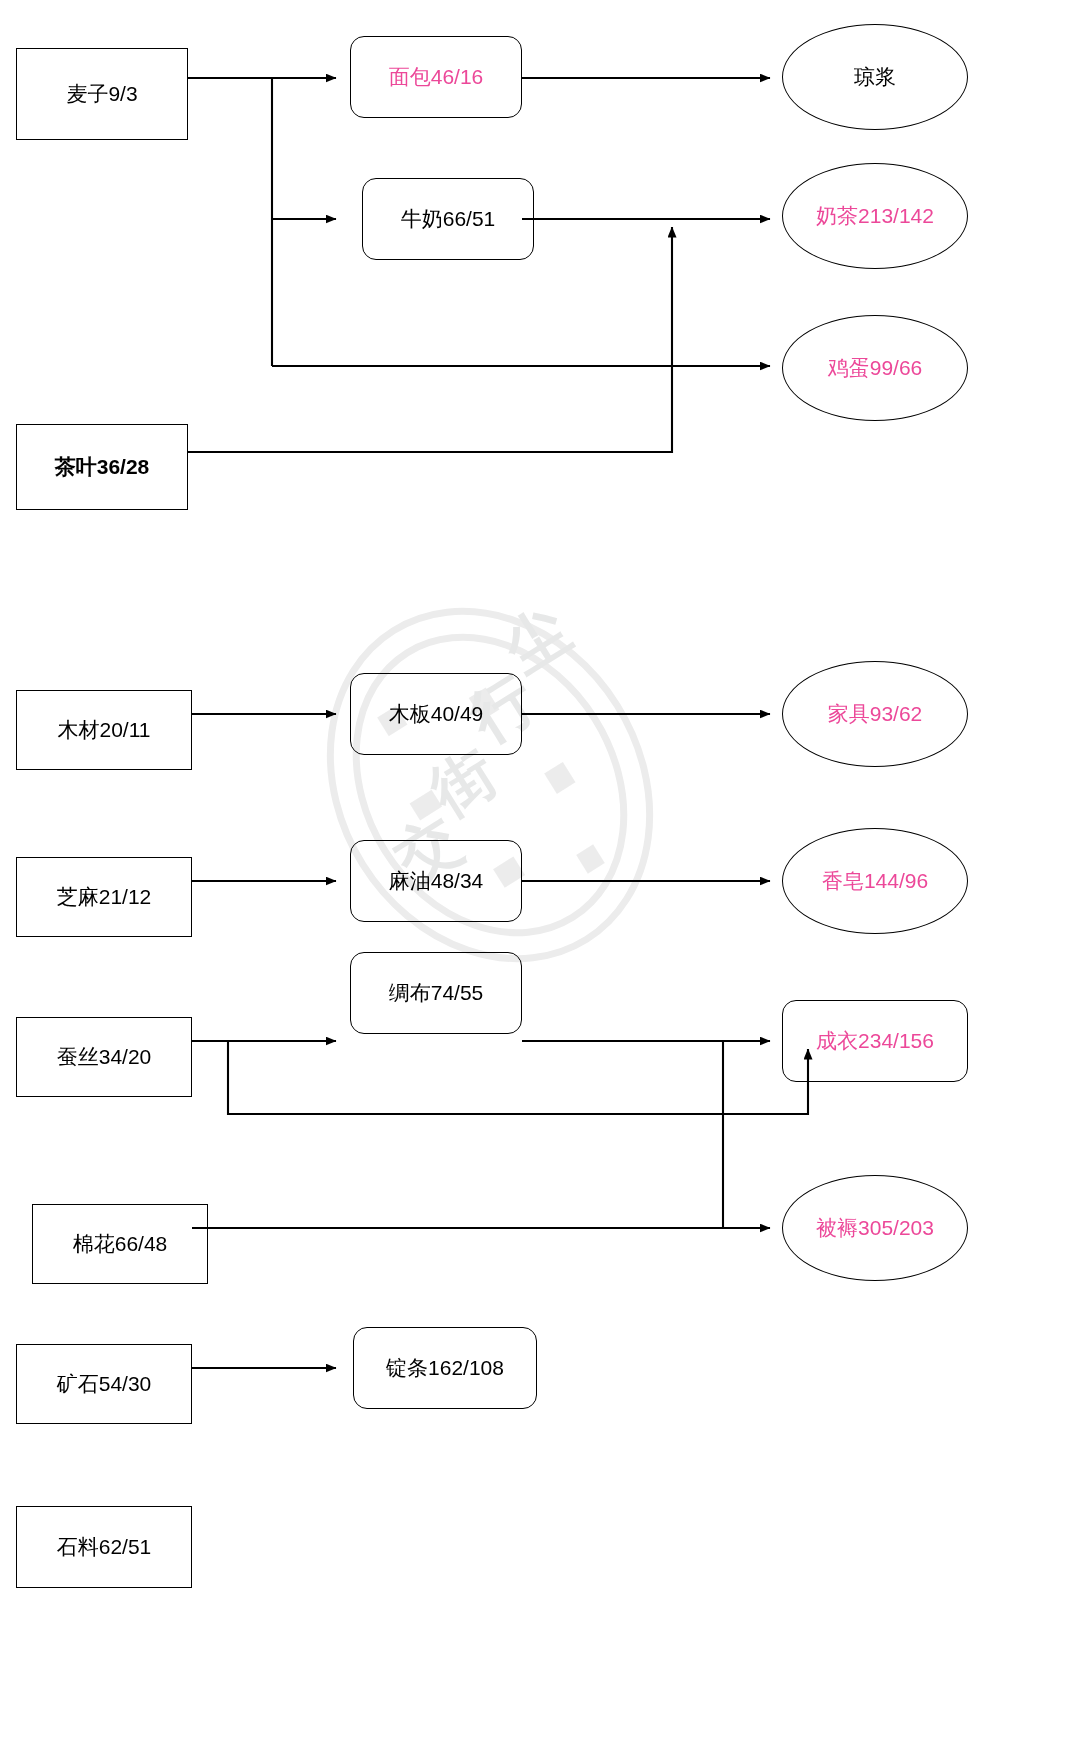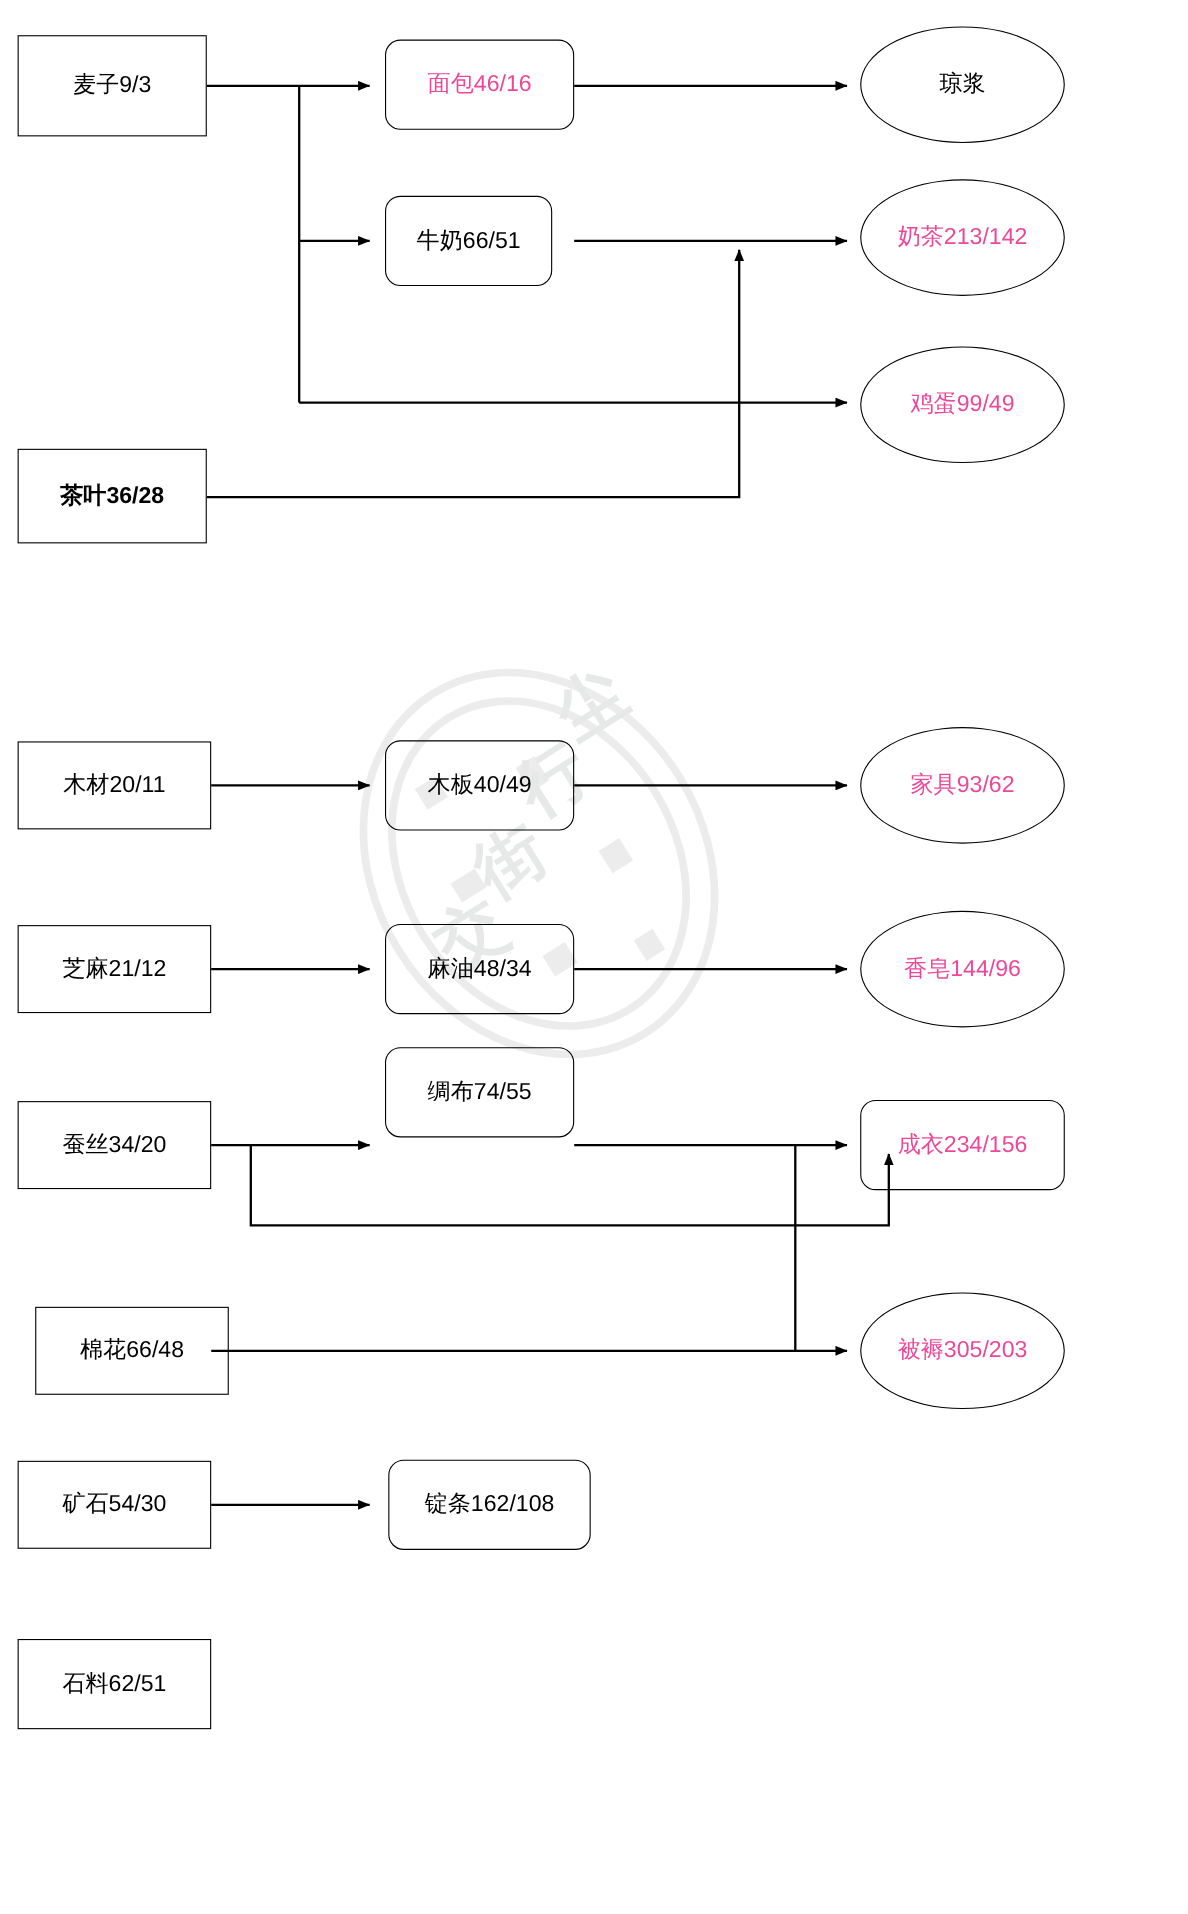--- a/index.html
+++ b/index.html
@@ -3,21 +3,21 @@
 <meta charset="utf-8">
 <style>
   html,body{margin:0;padding:0;background:#ffffff;}
   body{font-family:"Liberation Sans","DejaVu Sans",sans-serif;}
   #stage{position:relative;width:1080px;height:1740px;background:#fff;overflow:hidden;}
 
   .node{position:absolute;display:flex;align-items:center;justify-content:center;
         box-sizing:border-box;background:transparent;text-align:center;z-index:3;}
   .node .lbl{font-size:21px;line-height:1.2;white-space:nowrap;}
 
-  .rect{border:1.6px solid #000;border-radius:0;}
+  .rect{border:1.6px solid #000;border-radius:0;margin-top:16px;}
   .round{border:1.6px solid #000;border-radius:14px;}
   .ellipse{border:1.6px solid #000;border-radius:50%;}
 
   .black .lbl{color:#000000;}
   .red .lbl{color:#ec4899;}
 
   #edges{position:absolute;left:0;top:0;width:1080px;height:1740px;z-index:2;}
 
   
   #watermark{position:absolute;left:280px;top:590px;width:420px;height:390px;
@@ -96,28 +96,28 @@
   <div id="nodes">
       <div class="node rect black" style="left: 16px; top: 32px; width: 172px; height: 92px;">
         <span class="lbl">麦子9/3</span>
       </div>
       <div class="node round red" style="left: 350px; top: 36px; width: 172px; height: 82px;">
         <span class="lbl">面包46/16</span>
       </div>
       <div class="node ellipse black" style="left: 782px; top: 24px; width: 186px; height: 106px;">
         <span class="lbl">琼浆</span>
       </div>
-      <div class="node round black" style="left: 350px; top: 178px; width: 152px; height: 82px; align-items: center;">
+      <div class="node round black" style="left: 362px; top: 178px; width: 172px; height: 82px; align-items: center;">
         <span class="lbl">牛奶66/51</span>
       </div>
       <div class="node ellipse red" style="left: 782px; top: 163px; width: 186px; height: 106px;">
         <span class="lbl">奶茶213/142</span>
       </div>
       <div class="node ellipse red" style="left: 782px; top: 315px; width: 186px; height: 106px;">
-        <span class="lbl">鸡蛋99/49</span>
+        <span class="lbl">鸡蛋99/66</span>
       </div>
       <div class="node rect black" style="left: 16px; top: 408px; width: 172px; height: 86px; font-weight: bold;">
         <span class="lbl">茶叶36/28</span>
       </div>
       <div class="node rect black" style="left: 16px; top: 674px; width: 176px; height: 80px;">
         <span class="lbl">木材20/11</span>
       </div>
       <div class="node round black" style="left: 350px; top: 673px; width: 172px; height: 82px;">
         <span class="lbl">木板40/49</span>
       </div>

